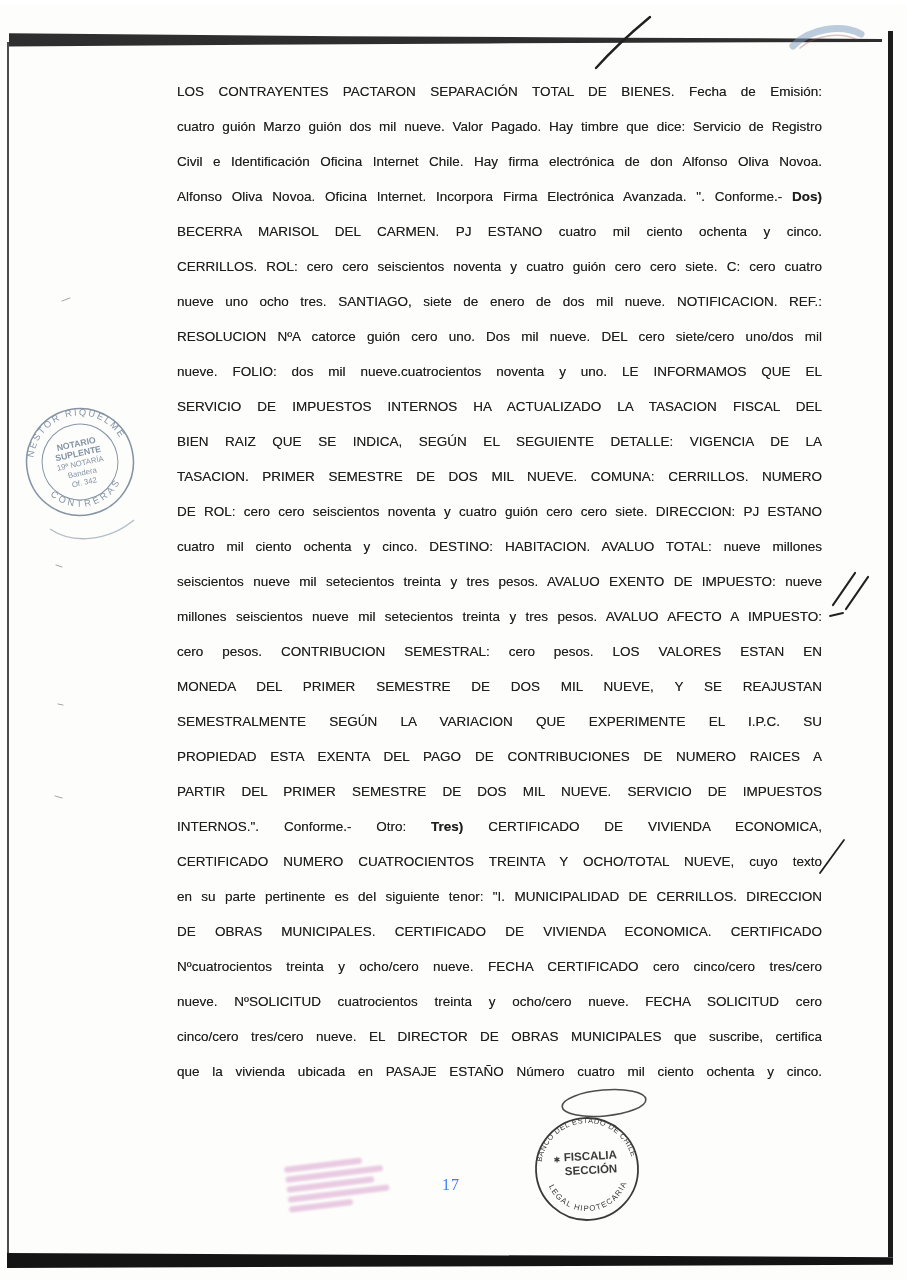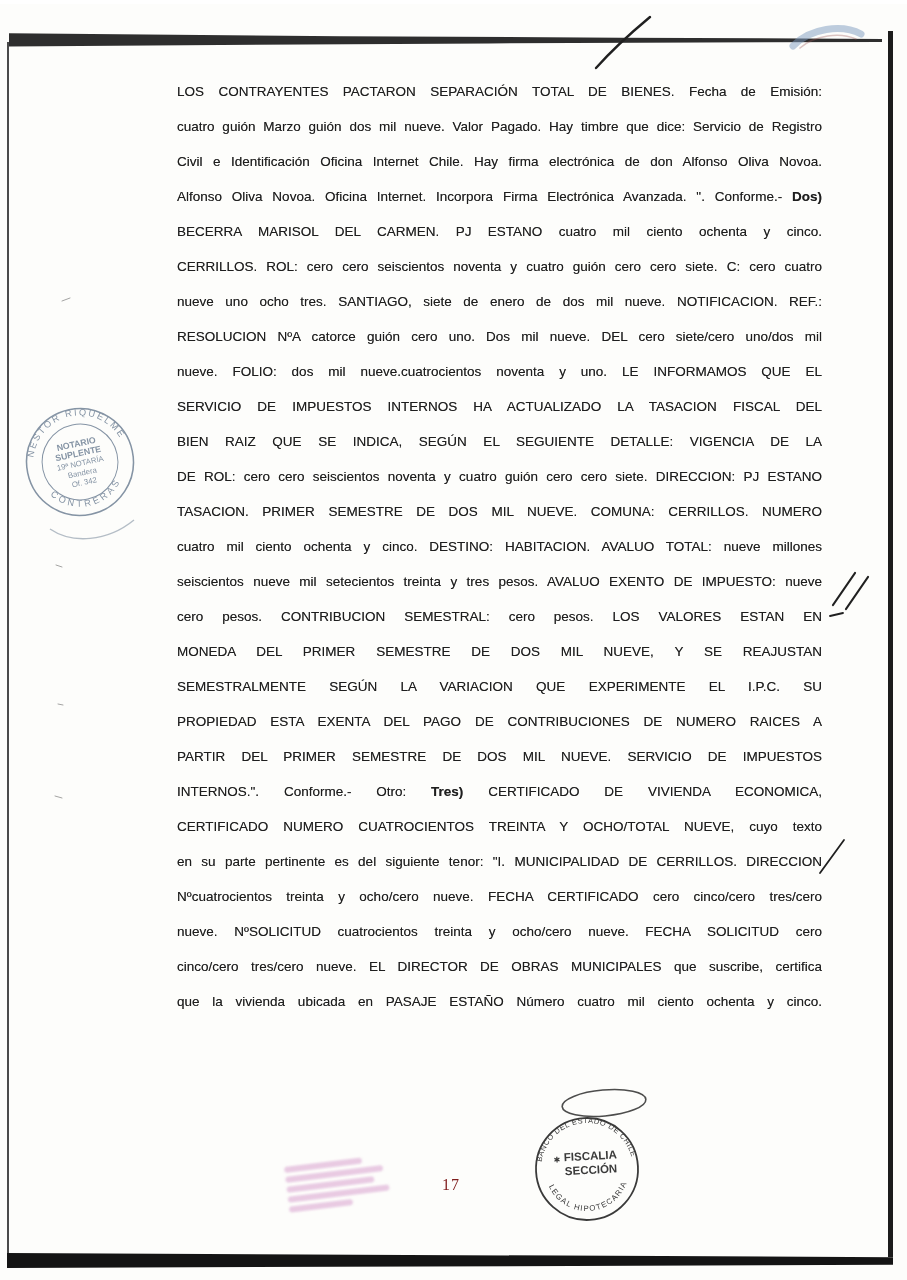--- a/index.html
+++ b/index.html
@@ -18,21 +18,21 @@
   
   .textblock{
     position:absolute;left:177px;top:70px;width:645px;
     font-size:13.5px;color:#1e1e1e;
     text-shadow:0 0 .4px rgba(20,20,20,.55);
   }
   .line{height:35px;line-height:35px;text-align:justify;text-align-last:justify;overflow:visible;}
   .line .b{font-weight:700;}
   
   .page-number{position:absolute;left:428px;top:1172px;width:46px;text-align:center;
-    font-family:"Liberation Serif",serif;font-size:16px;color:#7f1d1d;letter-spacing:1px;}
+    font-family:"Liberation Serif",serif;font-size:16px;color:#3b82f6;letter-spacing:1px;}
   
   .notary-stamp{position:absolute;left:12px;top:390px;width:136px;height:136px;
     transform:rotate(-12deg);opacity:.82;}
   .bank-stamp{position:absolute;left:527px;top:1105px;width:120px;height:120px;
     transform:rotate(-3deg);opacity:.9;}
   .purple-stamp{position:absolute;left:287px;top:1152px;width:112px;height:64px;
     transform:rotate(-7deg);}
   .purple-stamp .bar{height:6px;margin:4px 0;border-radius:3px;
     background:rgba(186,82,168,.30);filter:blur(1.1px);}
   .overlay{position:absolute;left:0;top:0;width:907px;height:1280px;pointer-events:none;}
@@ -52,32 +52,34 @@
       <div class="line"><span>cuatro guión Marzo guión dos mil nueve. Valor Pagado. Hay timbre que dice: Servicio de Registro</span></div>
       <div class="line"><span>Civil e Identificación Oficina Internet Chile. Hay firma electrónica de don Alfonso Oliva Novoa.</span></div>
       <div class="line"><span>Alfonso Oliva Novoa. Oficina Internet. Incorpora Firma Electrónica Avanzada. ". Conforme.- </span><span class="b">Dos)</span></div>
       <div class="line"><span>BECERRA MARISOL DEL CARMEN. PJ ESTANO cuatro mil ciento ochenta y cinco.</span></div>
       <div class="line"><span>CERRILLOS. ROL: cero cero seiscientos noventa y cuatro guión cero cero siete. C: cero cuatro</span></div>
       <div class="line"><span>nueve uno ocho tres. SANTIAGO, siete de enero de dos mil nueve. NOTIFICACION. REF.:</span></div>
       <div class="line"><span>RESOLUCION NºA catorce guión cero uno. Dos mil nueve. DEL cero siete/cero uno/dos mil</span></div>
       <div class="line"><span>nueve. FOLIO: dos mil nueve.cuatrocientos noventa y uno. LE INFORMAMOS QUE EL</span></div>
       <div class="line"><span>SERVICIO DE IMPUESTOS INTERNOS HA ACTUALIZADO LA TASACION FISCAL DEL</span></div>
       <div class="line"><span>BIEN RAIZ QUE SE INDICA, SEGÚN EL SEGUIENTE DETALLE: VIGENCIA DE LA</span></div>
+      <div class="line"><span>TASACION. PRIMER SEMESTRE DE DOS MIL NUEVE. COMUNA: CERRILLOS. NUMERO</span></div>
       <div class="line"><span>DE ROL: cero cero seiscientos noventa y cuatro guión cero cero siete. DIRECCION: PJ ESTANO</span></div>
-      <div class="line"><span>TASACION. PRIMER SEMESTRE DE DOS MIL NUEVE. COMUNA: CERRILLOS. NUMERO</span></div>
       <div class="line"><span>cuatro mil ciento ochenta y cinco. DESTINO: HABITACION. AVALUO TOTAL: nueve millones</span></div>
       <div class="line"><span>seiscientos nueve mil setecientos treinta y tres pesos. AVALUO EXENTO DE IMPUESTO: nueve</span></div>
+      <div class="line"><span>millones seiscientos nueve mil setecientos treinta y tres pesos. AVALUO AFECTO A IMPUESTO:</span></div>
       <div class="line"><span>cero pesos. CONTRIBUCION SEMESTRAL: cero pesos. LOS VALORES ESTAN EN</span></div>
       <div class="line"><span>MONEDA DEL PRIMER SEMESTRE DE DOS MIL NUEVE, Y SE REAJUSTAN</span></div>
       <div class="line"><span>SEMESTRALMENTE SEGÚN LA VARIACION QUE EXPERIMENTE EL I.P.C. SU</span></div>
       <div class="line"><span>PROPIEDAD ESTA EXENTA DEL PAGO DE CONTRIBUCIONES DE NUMERO RAICES A</span></div>
       <div class="line"><span>PARTIR DEL PRIMER SEMESTRE DE DOS MIL NUEVE. SERVICIO DE IMPUESTOS</span></div>
       <div class="line"><span>INTERNOS.". Conforme.- Otro: </span><span class="b">Tres)</span><span> CERTIFICADO DE VIVIENDA ECONOMICA,</span></div>
       <div class="line"><span>CERTIFICADO NUMERO CUATROCIENTOS TREINTA Y OCHO/TOTAL NUEVE, cuyo texto</span></div>
       <div class="line"><span>en su parte pertinente es del siguiente tenor: "I. MUNICIPALIDAD DE CERRILLOS. DIRECCION</span></div>
+      <div class="line"><span>DE OBRAS MUNICIPALES. CERTIFICADO DE VIVIENDA ECONOMICA. CERTIFICADO</span></div>
       <div class="line"><span>Nºcuatrocientos treinta y ocho/cero nueve. FECHA CERTIFICADO cero cinco/cero tres/cero</span></div>
       <div class="line"><span>nueve. NºSOLICITUD cuatrocientos treinta y ocho/cero nueve. FECHA SOLICITUD cero</span></div>
       <div class="line"><span>cinco/cero tres/cero nueve. EL DIRECTOR DE OBRAS MUNICIPALES que suscribe, certifica</span></div>
       <div class="line"><span>que la vivienda ubicada en PASAJE ESTAÑO Número cuatro mil ciento ochenta y cinco.</span></div>
     </div>
 
   <svg class="notary-stamp" viewBox="0 0 140 140" xmlns="http://www.w3.org/2000/svg">
     <g stroke="#6b7d92" fill="none" stroke-width="1.6">
       <circle cx="70" cy="70" r="55"></circle>
       <circle cx="70" cy="70" r="39" stroke-width="1"></circle>

